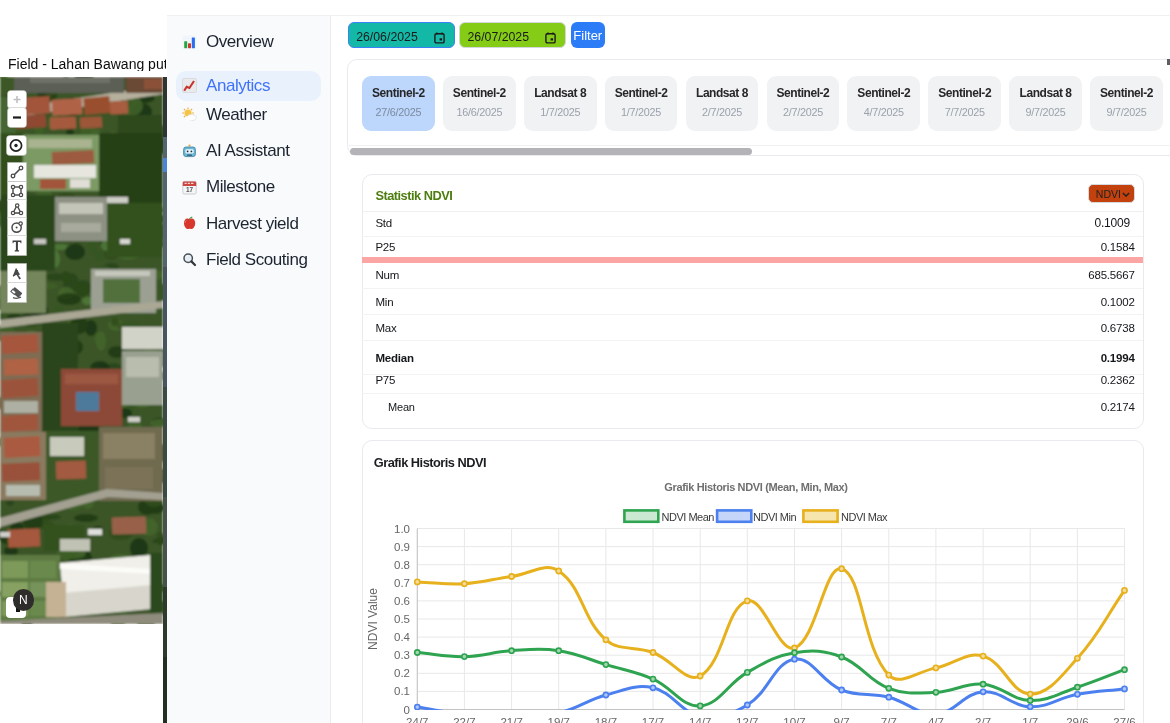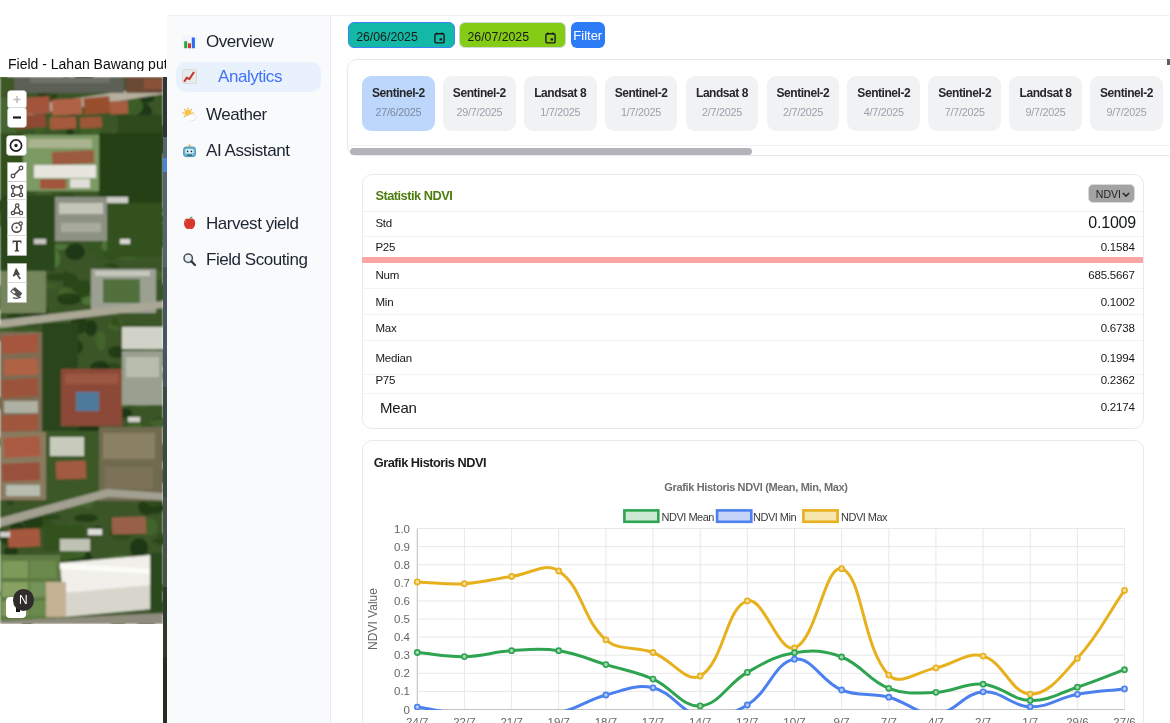--- a/index.html
+++ b/index.html
@@ -28,21 +28,21 @@
       <span class="mic">
         <svg width="15" height="15" viewBox="0 0 15 15">
           <rect x="0.5" y="0.5" width="14" height="14" rx="1.5" fill="#f2f5f9"></rect>
           <rect x="2.2" y="6.2" width="3" height="7" rx="0.6" fill="#28a53e"></rect>
           <rect x="6" y="8.2" width="3" height="5" rx="0.6" fill="#cf3a30"></rect>
           <rect x="9.8" y="2.6" width="3.1" height="10.6" rx="0.6" fill="#2a6df0"></rect>
         </svg>
       </span>
       <span class="mil">Overview</span>
     </div>
-    <div class="mi active" style="top:62px;gap:12px;">
+    <div class="mi active" style="top:71px;">
       <span class="mic">
         <svg width="15" height="15" viewBox="0 0 15 15">
           <rect x="0.5" y="0.5" width="14" height="14" rx="1.5" fill="#e9eaec" stroke="#d4d5d8" stroke-width="0.8"></rect>
           <path d="M2.2 12.8l2.5-4 2.7 1.2 4.6-7" fill="none" stroke="#c6352c" stroke-width="2.1"></path>
         </svg>
       </span>
       <span class="mil">Analytics</span>
     </div>
     <div class="mi" style="top:100.0px;">
       <span class="mic">
@@ -69,20 +69,31 @@
         <svg width="15" height="15" viewBox="0 0 15 15">
           <circle cx="7.5" cy="1.5" r="1.1" fill="#e8a33d"></circle>
           <rect x="1.6" y="3" width="11.8" height="9.6" rx="2.4" fill="#6ab7d8" stroke="#3e7f9e" stroke-width="0.8"></rect>
           <rect x="3.4" y="5.2" width="8.2" height="4.4" rx="1.4" fill="#eaf6fb"></rect>
           <circle cx="5.6" cy="7.4" r="0.9" fill="#20323c"></circle>
           <circle cx="9.4" cy="7.4" r="0.9" fill="#20323c"></circle>
           <rect x="5" y="10.6" width="5" height="1.2" rx="0.6" fill="#2c566b"></rect>
         </svg>
       </span>
       <span class="mil">AI Assistant</span>
+    </div>
+    <div class="mi" style="top:172.60000000000002px;">
+      <span class="mic">
+        <svg width="15" height="15" viewBox="0 0 15 15">
+          <rect x="0.8" y="1.4" width="13.4" height="12.6" rx="1.4" fill="#f4f5f6" stroke="#b9bcc0" stroke-width="0.7"></rect>
+          <path d="M0.8 2.8a1.4 1.4 0 0 1 1.4-1.4h10.6a1.4 1.4 0 0 1 1.4 1.4V6H0.8z" fill="#cc4540"></path>
+          <path d="M2.6 3.4h2.1M5.8 3.4h2.1M9 3.4h2.4" stroke="#f3d8d6" stroke-width="1.1"></path>
+          <text x="7.5" y="12.2" font-size="6.4" font-weight="bold" fill="#55575a" text-anchor="middle" font-family="Liberation Sans">17</text>
+        </svg>
+      </span>
+      <span class="mil">Milestone</span>
     </div>
     <div class="mi" style="top:208.90000000000003px;">
       <span class="mic">
         <svg width="15" height="15" viewBox="0 0 15 15">
           <path d="M7.6 3.4C6.3 2.1 4.2 2.2 3 3.7c-1.6 2-1.3 5.6 0.4 7.8 1.1 1.4 2.5 1.8 3.6 1.3 0.4-0.2 0.8-0.2 1.2 0 1.1 0.5 2.5 0.1 3.6-1.3 1.7-2.2 2-5.8 0.4-7.8-1.2-1.5-3.3-1.6-4.6-0.3z" fill="#d8372d"></path>
           <path d="M7.5 3.8V2.2" stroke="#8a5a2a" stroke-width="0.9"></path>
           <path d="M7.7 2.6c0.3-1.2 1.4-1.9 2.8-1.8-0.2 1.2-1.3 2-2.8 1.8z" fill="#3f9b3f"></path>
           <path d="M4.2 4.6c-0.7 0.5-1.1 1.3-1.1 2.3" stroke="#f0887f" stroke-width="0.8" fill="none"></path>
         </svg>
       </span>
@@ -117,21 +128,21 @@
 </div>
 <div style="position:absolute;left:570.5px;top:22px;width:34.5px;height:26.2px;background:#2d7cf7;border-radius:6px;color:#fff;font-size:13px;display:flex;align-items:center;justify-content:center;">Filter</div>
 
 <div class="card" style="left:346.5px;top:58.7px;width:832px;height:97.8px;border-radius:10px;"></div>
 <div class="sat active" style="left:362.0px;">
       <div class="satn">Sentinel-2</div>
       <div class="satd">27/6/2025</div>
     </div>
     <div class="sat" style="left:442.9px;">
       <div class="satn">Sentinel-2</div>
-      <div class="satd">29/7/2025</div>
+      <div class="satd">16/6/2025</div>
     </div>
     <div class="sat" style="left:523.8px;">
       <div class="satn">Landsat 8</div>
       <div class="satd">1/7/2025</div>
     </div>
     <div class="sat" style="left:604.7px;">
       <div class="satn">Sentinel-2</div>
       <div class="satd">1/7/2025</div>
     </div>
     <div class="sat" style="left:685.6px;">
@@ -158,57 +169,57 @@
       <div class="satn">Sentinel-2</div>
       <div class="satd">9/7/2025</div>
     </div>
 <div style="position:absolute;left:347px;top:144.8px;width:831px;height:1px;background:#f0f1f3;"></div>
 <div style="position:absolute;left:350px;top:147.8px;width:402px;height:7.2px;background:#b4b4b8;border-radius:4px;"></div>
 
 <div style="position:absolute;left:1167.2px;top:58.5px;width:2.8px;height:6px;background:#5a5f66;"></div>
 
 <div class="card" style="left:362px;top:174px;width:781.5px;height:254.5px;"></div>
 <div style="position:absolute;left:375.4px;top:187.5px;font-size:12.8px;font-weight:bold;letter-spacing:-0.5px;color:#4d7c0f;">Statistik NDVI</div>
-<div style="position:absolute;left:1087.8px;top:184.4px;width:47.4px;height:18.6px;border:1px solid #d6dade;border-radius:5px;background:#a3a3a3;">
+<div style="position:absolute;left:1087.8px;top:184.4px;width:47.4px;height:18.6px;border:1px solid #d6dade;border-radius:5px;background:#c2410c;">
   <span style="position:absolute;left:7px;top:3px;font-size:10.5px;color:#222;">NDVI</span>
   <svg style="position:absolute;right:4.5px;top:6.5px;" width="8" height="5.5" viewBox="0 0 9 6">
         <path d="M1 1l3.5 3.5L8 1" fill="none" stroke="#222" stroke-width="1.6"></path>
       </svg>
 </div>
 <div style="position:absolute;left:362px;top:210.5px;width:781px;height:1px;background:#edeff1;"></div>
 <div style="position:absolute;left:362px;top:210.5px;width:781px;height:26.2px;border-bottom:1px solid #f1f3f5;box-sizing:border-box;">
       <span style="position:absolute;left:13.4px;top:50%;transform:translateY(-50%);font-size:11.5px;letter-spacing:-0.2px;color:#14171a;">Std</span>
-      <span style="position:absolute;right:7px;top:50%;transform:translateY(-50%);font-size:16px;letter-spacing:-0.2px;color:#14171a;">0.1009</span>
+      <span style="position:absolute;right:13px;top:50%;transform:translateY(-50%);font-size:12px;letter-spacing:-0.2px;color:#14171a;">0.1009</span>
     </div>
     <div style="position:absolute;left:362px;top:236.7px;width:781px;height:26.2px;border-bottom:6px solid #fca5a5;box-sizing:border-box;">
       <span style="position:absolute;left:13.4px;top:50%;transform:translateY(-50%);font-size:11.5px;letter-spacing:-0.2px;color:#14171a;">P25</span>
       <span style="position:absolute;right:8.4px;top:50%;transform:translateY(-50%);font-size:11.5px;letter-spacing:-0.2px;color:#14171a;">0.1584</span>
     </div>
     <div style="position:absolute;left:362px;top:262.9px;width:781px;height:26.2px;border-bottom:1px solid #f1f3f5;box-sizing:border-box;">
       <span style="position:absolute;left:13.4px;top:50%;transform:translateY(-50%);font-size:11.5px;letter-spacing:-0.2px;color:#14171a;">Num</span>
       <span style="position:absolute;right:8.4px;top:50%;transform:translateY(-50%);font-size:11.5px;letter-spacing:-0.2px;color:#14171a;">685.5667</span>
     </div>
     <div style="position:absolute;left:362px;top:289.1px;width:781px;height:26.2px;border-bottom:1px solid #f1f3f5;box-sizing:border-box;">
       <span style="position:absolute;left:13.4px;top:50%;transform:translateY(-50%);font-size:11.5px;letter-spacing:-0.2px;color:#14171a;">Min</span>
       <span style="position:absolute;right:8.4px;top:50%;transform:translateY(-50%);font-size:11.5px;letter-spacing:-0.2px;color:#14171a;">0.1002</span>
     </div>
     <div style="position:absolute;left:362px;top:315.3px;width:781px;height:26.2px;border-bottom:1px solid #f1f3f5;box-sizing:border-box;">
       <span style="position:absolute;left:13.4px;top:50%;transform:translateY(-50%);font-size:11.5px;letter-spacing:-0.2px;color:#14171a;">Max</span>
       <span style="position:absolute;right:8.4px;top:50%;transform:translateY(-50%);font-size:11.5px;letter-spacing:-0.2px;color:#14171a;">0.6738</span>
     </div>
-    <div style="position:absolute;left:362px;top:341.5px;width:781px;height:33px;border-bottom:1px solid #f1f3f5;box-sizing:border-box;">
+    <div style="position:absolute;left:362px;top:341.5px;width:781px;height:33px;border-bottom:1px solid #f1f3f5;box-sizing:border-box;font-weight:bold;">
       <span style="position:absolute;left:13.4px;top:50%;transform:translateY(-50%);font-size:11.5px;letter-spacing:-0.2px;color:#14171a;">Median</span>
       <span style="position:absolute;right:8.4px;top:50%;transform:translateY(-50%);font-size:11.5px;letter-spacing:-0.2px;color:#14171a;">0.1994</span>
     </div>
     <div style="position:absolute;left:362px;top:367.7px;width:781px;height:26.2px;border-bottom:1px solid #f1f3f5;box-sizing:border-box;">
       <span style="position:absolute;left:13.4px;top:50%;transform:translateY(-50%);font-size:11.5px;letter-spacing:-0.2px;color:#14171a;">P75</span>
       <span style="position:absolute;right:8.4px;top:50%;transform:translateY(-50%);font-size:11.5px;letter-spacing:-0.2px;color:#14171a;">0.2362</span>
     </div>
     <div style="position:absolute;left:362px;top:393.9px;width:781px;height:26.2px;box-sizing:border-box;">
-      <span style="position:absolute;left:18px;top:50%;transform:translateY(-50%);font-size:15px;letter-spacing:-0.2px;color:#14171a;">Mean</span>
+      <span style="position:absolute;left:26px;top:50%;transform:translateY(-50%);font-size:11px;letter-spacing:-0.2px;color:#14171a;">Mean</span>
       <span style="position:absolute;right:8.4px;top:50%;transform:translateY(-50%);font-size:11.5px;letter-spacing:-0.2px;color:#14171a;">0.2174</span>
     </div>
 
 <div class="card" style="left:362px;top:440px;width:781.5px;height:300px;"></div>
 <div style="position:absolute;left:373.8px;top:455px;font-size:12.8px;font-weight:bold;letter-spacing:-0.5px;color:#1b1d20;">Grafik Historis NDVI</div>
 <svg style="position:absolute;left:0;top:0;" width="1170" height="723" viewBox="0 0 1170 723">
   <text x="756" y="491" font-size="11" font-weight="bold" fill="#6f6f6f" letter-spacing="-0.35" text-anchor="middle" font-family="Liberation Sans">Grafik Historis NDVI (Mean, Min, Max)</text>
   <g font-size="11" fill="#3a3a3a" font-family="Liberation Sans" letter-spacing="-0.5">
     <rect x="624.4" y="510.4" width="33.9" height="11.4" fill="#cbe8d2" stroke="#2fa450" stroke-width="2.6"></rect>
     <text x="661.6" y="520.5">NDVI Mean</text>

